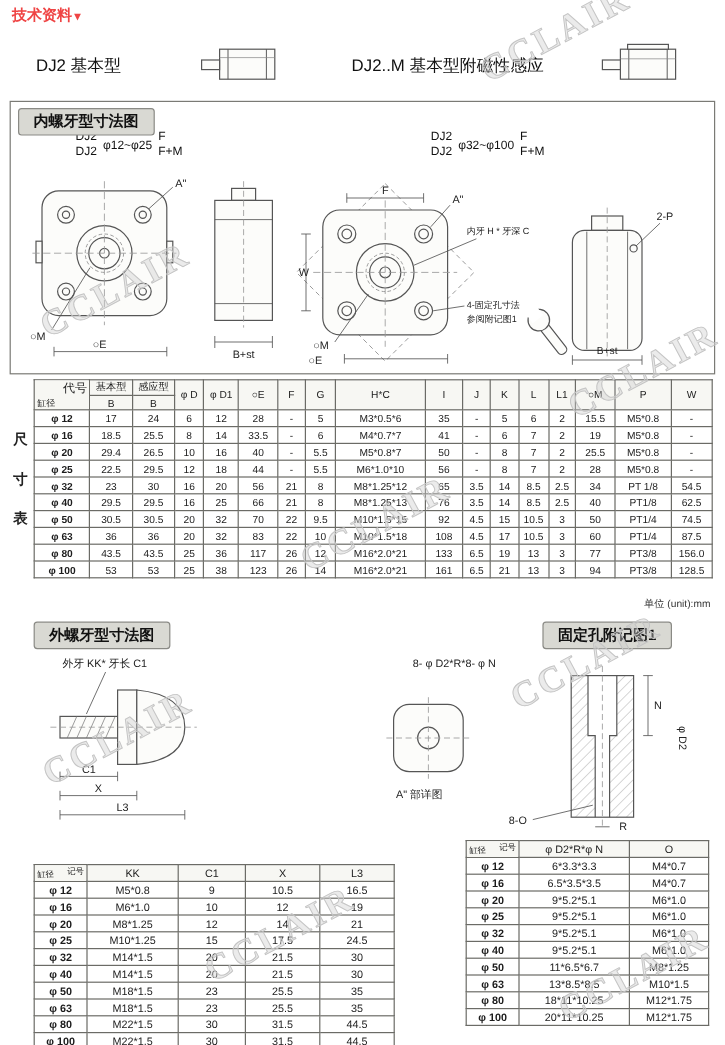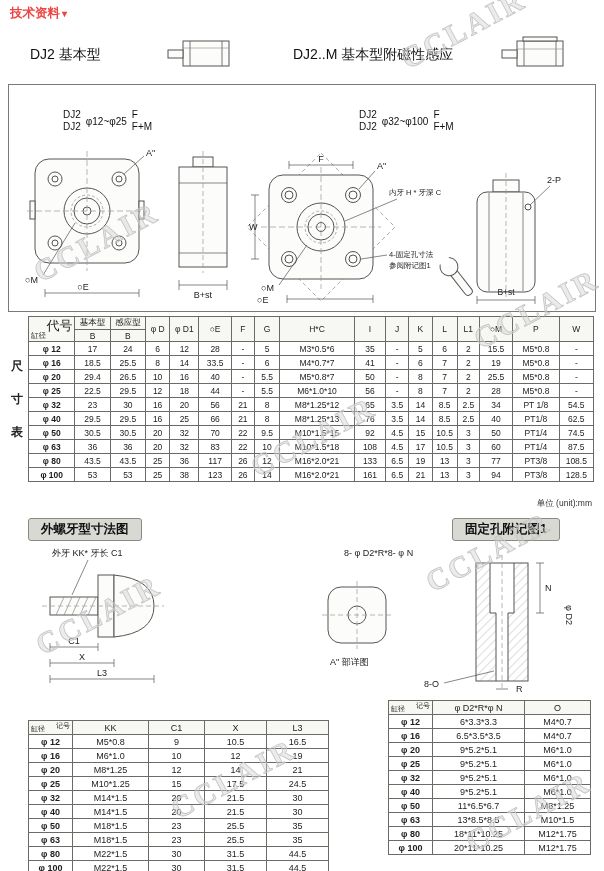--- a/index.html
+++ b/index.html
@@ -43,21 +43,21 @@
   table{border-collapse:collapse;background:rgba(255,255,255,0.0);}
   .dim-table{table-layout:fixed;width:566px;}
   .dim-table th,.dim-table td{border:1px solid #6b6b66;font-size:8.5px;padding:0 1px;
       text-align:center;color:#1c1c1c;white-space:nowrap;overflow:hidden;}
   .dim-table th{font-weight:normal;height:11px;background:#f7f7f3;}
   .dim-table td{height:13px;}
   .dim-table tbody td:first-child{font-weight:bold;}
 
   .diag{position:relative;background-image:linear-gradient(to bottom right,
       transparent 49.2%, #6b6b66 49.2%, #6b6b66 50.8%, transparent 50.8%);}
-  .diag .dt{position:absolute;top:0;right:2px;font-size:13px;}
+  .diag .dt{position:absolute;top:0;right:2px;font-size:10px;}
   .diag .db{position:absolute;bottom:0;left:2px;font-size:7.5px;}
 
   .unit-note{position:absolute;left:458px;top:498px;width:134px;text-align:right;
       font-size:8.5px;color:#333;z-index:2;}
 
   .pill-ext{left:28px;top:518px;}
   .pill-fix{left:452px;top:518px;}
 
   
   .btm{position:absolute;z-index:2;}
@@ -94,20 +94,21 @@
   <svg class="prod-icon" style="left:497px;top:36px;" width="74" height="36" viewBox="0 0 74 36">
     <rect x="20" y="5" width="46" height="25" fill="#fcfcfa" stroke="#555"></rect>
     <rect x="26" y="1" width="34" height="4" fill="#fcfcfa" stroke="#555"></rect>
     <line x1="27" y1="5" x2="27" y2="30" stroke="#555" stroke-width="0.8"></line>
     <line x1="59" y1="5" x2="59" y2="30" stroke="#555" stroke-width="0.8"></line>
     <line x1="20" y1="13" x2="66" y2="13" stroke="#888" stroke-width="0.6"></line>
     <rect x="5" y="14" width="15" height="8" fill="#fcfcfa" stroke="#555"></rect>
   </svg>
 
   <div class="inner-box">
+    <div class="pill inner-title">内螺牙型寸法图</div>
 
     <div class="model model-left">
       <div class="m-col">
         <span>DJ2</span>
         <span>DJ2</span>
       </div>
       <div class="m-range">φ12~φ25</div>
       <div class="m-col">
         <span>F</span>
         <span>F+M</span>
@@ -450,21 +451,21 @@
             <td>26</td>
             <td>12</td>
             <td>M16*2.0*21</td>
             <td>133</td>
             <td>6.5</td>
             <td>19</td>
             <td>13</td>
             <td>3</td>
             <td>77</td>
             <td>PT3/8</td>
-            <td>108.5</td>
+            <td>156.0</td>
           </tr>
           <tr>
             <td>φ 100</td>
             <td>53</td>
             <td>53</td>
             <td>25</td>
             <td>38</td>
             <td>123</td>
             <td>26</td>
             <td>14</td>

